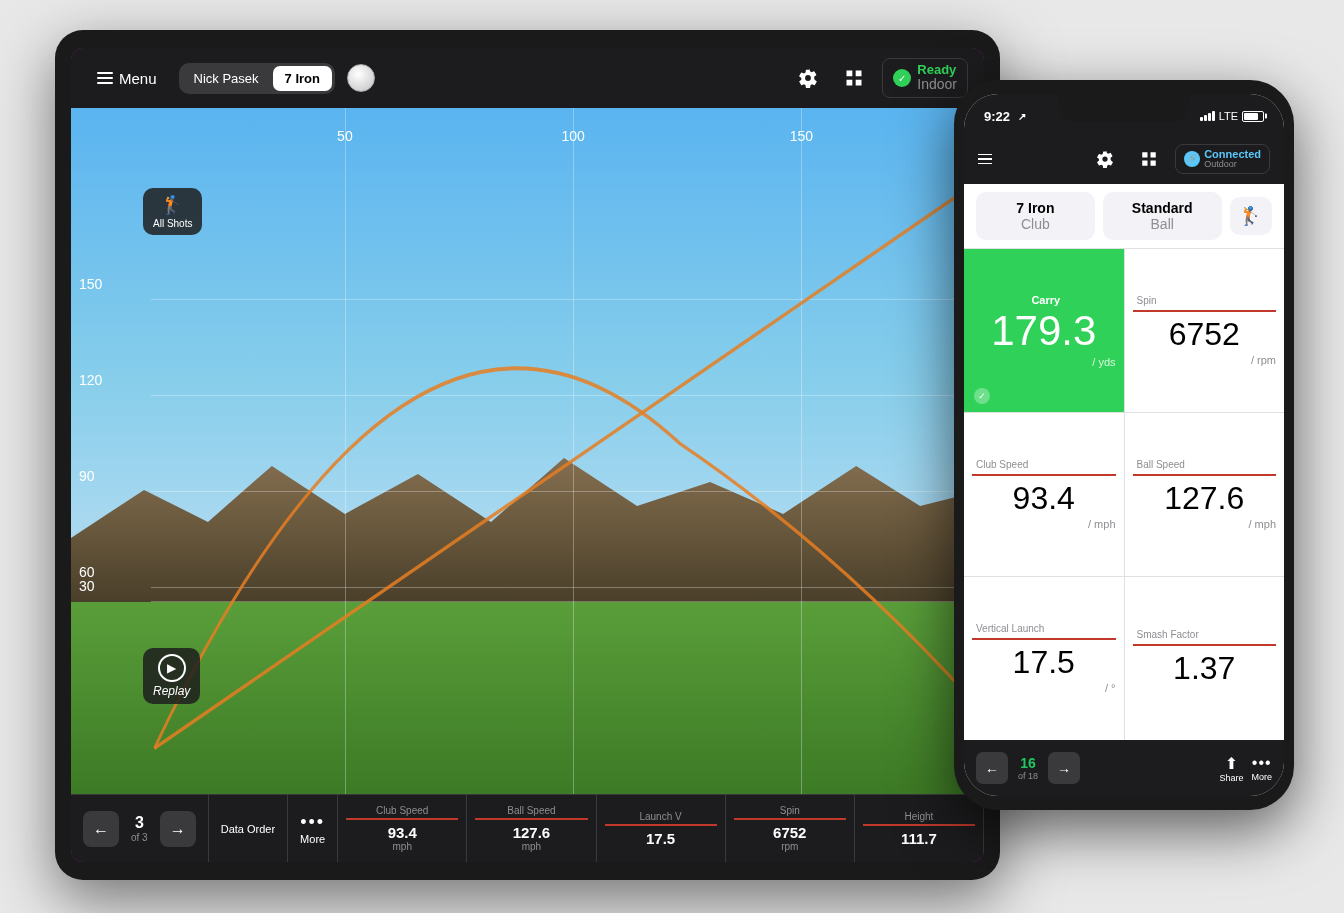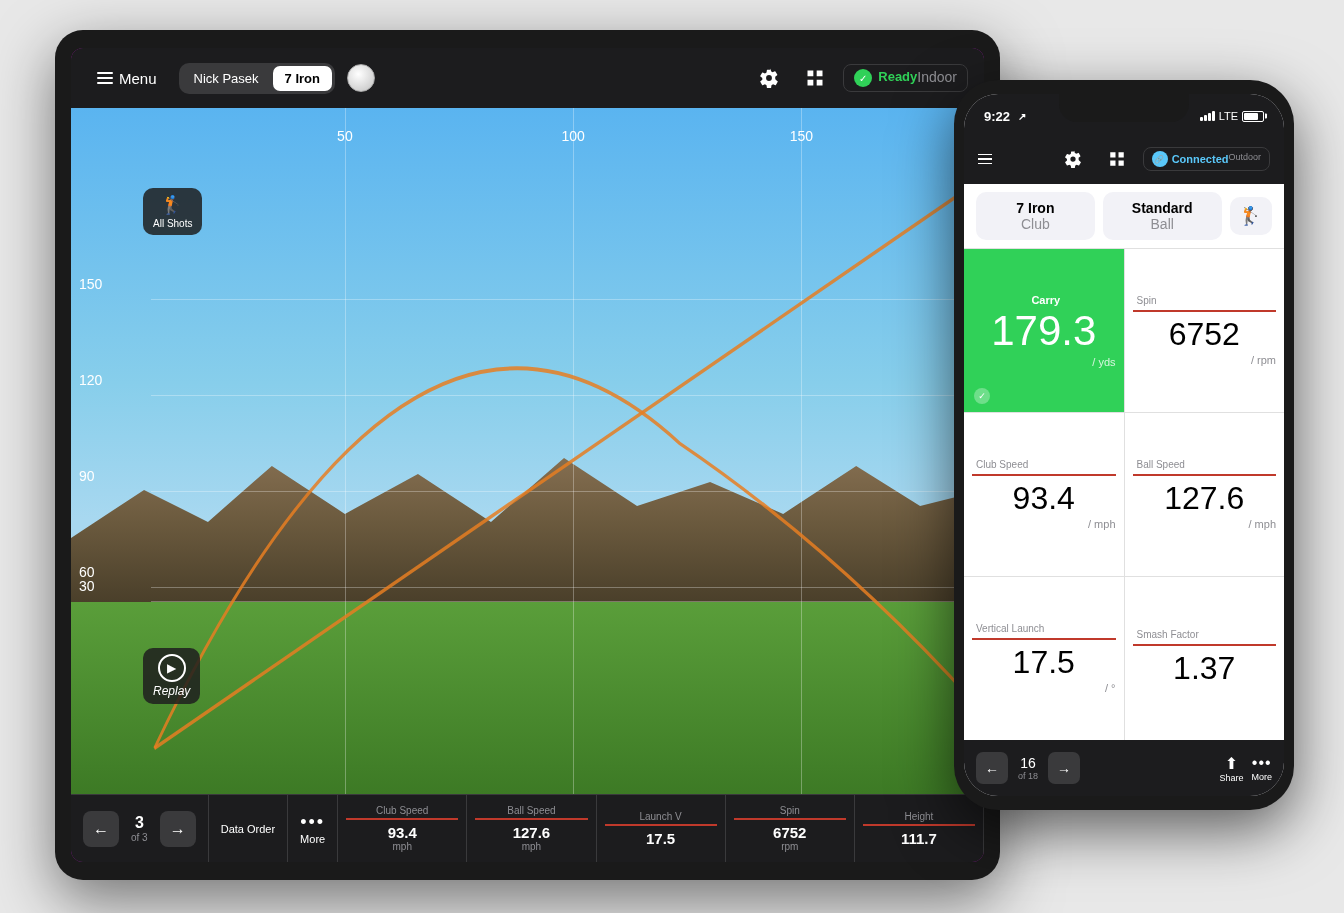--- a/index.html
+++ b/index.html
@@ -134,21 +134,21 @@
       border-radius: 50%;
       background: #30d158;
       display: flex;
       align-items: center;
       justify-content: center;
       color: #fff;
       font-size: 10px;
     }
     .ready-badge .ready-text {
       display: flex;
-      flex-direction: row;
+      flex-direction: column;
       line-height: 1.1;
       justify-content: space-between;
     }
     .ready-badge .ready-label {
       color: #30d158;
       font-size: 13px;
       font-weight: 700;
     }
     .ready-badge .indoor-label {
       color: #8e8e93;
@@ -560,23 +560,22 @@
       border-radius: 50%;
       background: #5ac8fa;
       display: flex;
       align-items: center;
       justify-content: center;
       font-size: 8px;
       color: #fff;
     }
     .phone-ready-badge .ready-text-phone {
       display: flex;
-      flex-direction: row;
+      flex-direction: column;
       line-height: 1.1;
-      text-align: center;
     }
     .phone-ready-badge .connected-label {
       color: #5ac8fa;
       font-size: 11px;
       font-weight: 700;
     }
     .phone-ready-badge .outdoor-label {
       color: #8e8e93;
       font-size: 9px;
     }
@@ -741,23 +740,23 @@
       font-size: 14px;
     }
 
     .phone-shot-counter {
       display: flex;
       flex-direction: column;
       align-items: center;
       padding: 0 6px;
     }
     .phone-shot-counter .num {
-      color: #ffffff;
+      color: #22c55e;
       font-size: 14px;
-      font-weight: 400;
+      font-weight: 700;
     }
     .phone-shot-counter .of {
       color: #8e8e93;
       font-size: 9px;
     }
 
     .phone-footer-right {
       margin-left: auto;
       display: flex;
       align-items: center;

